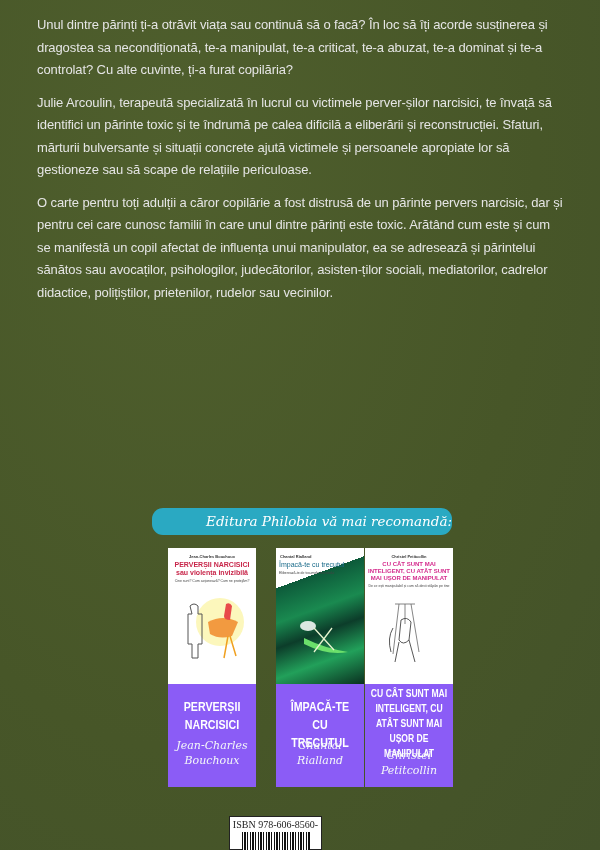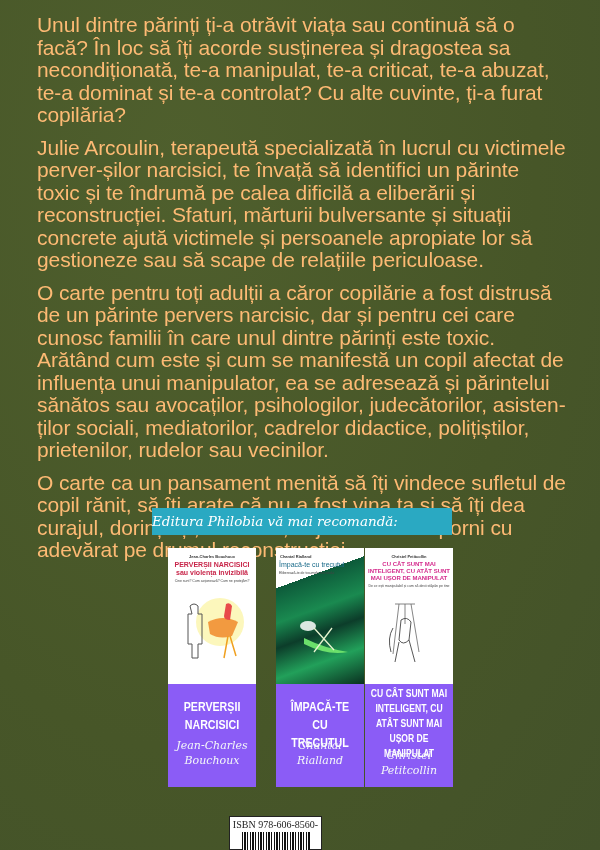--- a/index.html
+++ b/index.html
@@ -1,24 +1,24 @@
 <!DOCTYPE html>
 <html><head>
 <meta charset="utf-8">
 <style>
   html, body { margin:0; padding:0; }
   body { width:600px; height:850px; overflow:hidden; background:#4a5a2a; position:relative;
     font-family:"Liberation Sans", sans-serif; }
   .bg { position:absolute; inset:0; background:
       radial-gradient(ellipse at 30% 20%, #4f5f2d 0%, #475628 60%, #43522a 100%); }
-  .text-block { position:absolute; left:37px; top:14px; width:530px; color:#fdba74;
-    font-size:21px; line-height:22.5px; letter-spacing:-0.1px; }
+  .text-block { position:absolute; left:37px; top:14px; width:530px; color:#e5e5e5;
+    font-size:13px; line-height:22.5px; letter-spacing:-0.1px; }
   .text-block p { margin:0 0 10px 0; }
   .banner { position:absolute; left:152px; top:508px; width:300px; height:27px; background:#2aa9c2;
-    color:#fff; text-align:left; font-family:"DejaVu Serif", serif; font-style:italic; font-size:13.5px; line-height:27px; }
+    color:#fff; text-align:right; font-family:"DejaVu Serif", serif; font-style:italic; font-size:13.5px; line-height:27px;border-radius:11px; }
   .card { position:absolute; top:548px; width:88px; height:239px; background:#8b5cf6; }
   .cover { position:absolute; left:0; top:0; width:88px; height:136px; background:#fff; overflow:hidden; }
   .cover .auth { font-size:4px; text-align:center; margin-top:6px; color:#333; font-weight:bold; }
   .cover .ct { font-size:7px; text-align:center; font-weight:bold; line-height:8px; margin:2px 3px 0; }
   .cover .cs { font-size:3.5px; text-align:center; color:#444; margin-top:2px; }
   .card-title { position:absolute; left:0; top:152px; width:88px; text-align:center; color:#fff;
     font-family:"Liberation Sans", sans-serif; font-weight:bold; font-size:13px; line-height:18px; transform:scaleX(0.82); }
   .card-author { position:absolute; left:0; width:88px; text-align:center; color:#f4f8f8;
     font-family:"DejaVu Serif", serif; font-style:italic; font-size:11px; line-height:15px; }
   .c3 .card-title { font-size:11px; line-height:15px; top:138px; left:-6px; width:100px; transform:scaleX(0.78); }
@@ -29,21 +29,20 @@
 </style>
 </head>
 <body>
 
 <div class="bg"></div>
 
 <div class="text-block">
   <p>Unul dintre părinți ți-a otrăvit viața sau continuă să o facă? În loc să îți acorde susținerea și dragostea sa necondiționată, te-a manipulat, te-a criticat, te-a abuzat, te-a dominat și te-a controlat? Cu alte cuvinte, ți-a furat copilăria?</p>
   <p>Julie Arcoulin, terapeută specializată în lucrul cu victimele perver-șilor narcisici, te învață să identifici un părinte toxic și te îndrumă pe calea dificilă a eliberării și reconstrucției. Sfaturi, mărturii bulversante și situații concrete ajută victimele și persoanele apropiate lor să gestioneze sau să scape de relațiile periculoase.</p>
   <p>O carte pentru toți adulții a căror copilărie a fost distrusă de un părinte pervers narcisic, dar și pentru cei care cunosc familii în care unul dintre părinți este toxic. Arătând cum este și cum se manifestă un copil afectat de influența unui manipulator, ea se adresează și părintelui sănătos sau avocaților, psihologilor, judecătorilor, asisten-ților sociali, mediatorilor, cadrelor didactice, polițiștilor, prietenilor, rudelor sau vecinilor.</p>
-  <p>O carte ca un pansament menită să îți vindece sufletul de copil rănit, să îți arate că nu a fost vina ta și să îți dea curajul, dorința și, mai ales, mijloacele de a porni cu adevărat pe drumul reconstrucției.</p>
 </div>
 
 <div class="banner">Editura Philobia vă mai recomandă:</div>
 
 <div class="card" style="left:168px">
   <div class="cover">
     <div class="auth">Jean-Charles Bouchoux</div>
     <div class="ct" style="color:#c8264a">PERVERȘII NARCISICI sau violența invizibilă</div>
     <div class="cs">Cine sunt? Cum acționează? Cum ne protejăm?</div>
     <svg width="88" height="80" viewBox="0 0 88 80" style="position:absolute;left:0;top:44px">

